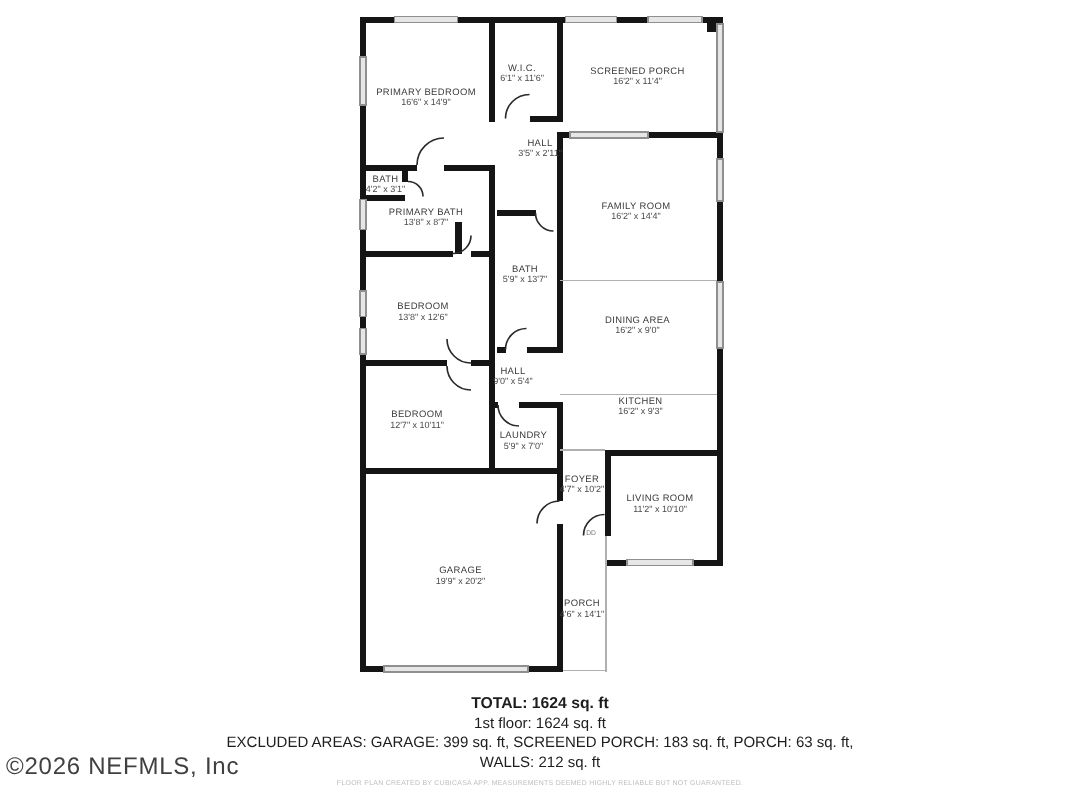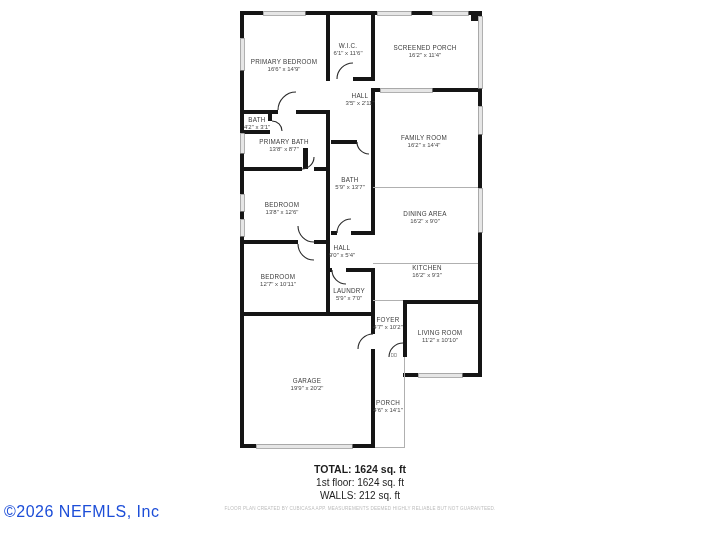--- a/index.html
+++ b/index.html
@@ -9,21 +9,21 @@
   .labels{position:absolute;left:0;top:0;width:720px;height:540px;}
   .room{position:absolute;transform:translate(-50%,-50%);text-align:center;
         white-space:nowrap;color:#3f3f3f;line-height:1.3;}
   .room .rn{display:block;font-size:6.3px;letter-spacing:.25px;color:#3a3a3a;}
   .room .rd{display:block;font-size:6px;color:#4a4a4a;}
   .door-marker{position:absolute;font-size:4.5px;color:#777;transform:translate(-50%,-50%);}
   .summary{position:absolute;left:0;top:463px;width:720px;text-align:center;color:#1d1d1d;}
   .summary .total{font-size:10.5px;font-weight:bold;line-height:13px;}
   .summary .line{font-size:10px;line-height:13px;}
   .summary .disclaimer{font-size:4.6px;color:#bdbdbd;letter-spacing:.2px;margin-top:4px;}
-  .watermark{position:absolute;left:4px;top:503px;font-size:16px;color:#1d4ed8;
+  .watermark{position:absolute;left:4px;top:503px;font-size:16px;color:#404040;
              letter-spacing:.5px;}
 </style>
 </head>
 <body>
 
 <div class="page">
 
   <svg width="720" height="540" viewBox="0 0 720 540">
 
     <g fill="#151515" shape-rendering="crispEdges">
@@ -172,18 +172,19 @@
     <div class="room" style="left:388px;top:407px">
         <span class="rn">PORCH</span>
         <span class="rd">4'6" x 14'1"</span>
       </div>
     <div class="door-marker" style="left:394px;top:355px">DD</div>
   </div>
 
   <div class="summary">
     <div class="total">TOTAL: 1624 sq. ft</div>
     <div class="line">1st floor: 1624 sq. ft</div>
+    <div class="line">EXCLUDED AREAS: GARAGE: 399 sq. ft, SCREENED PORCH: 183 sq. ft, PORCH: 63 sq. ft,</div>
     <div class="line">WALLS: 212 sq. ft</div>
     <div class="disclaimer">FLOOR PLAN CREATED BY CUBICASA APP. MEASUREMENTS DEEMED HIGHLY RELIABLE BUT NOT GUARANTEED.</div>
   </div>
 
   <div class="watermark">©2026 NEFMLS, Inc</div>
 </div>
 
 </body></html>

